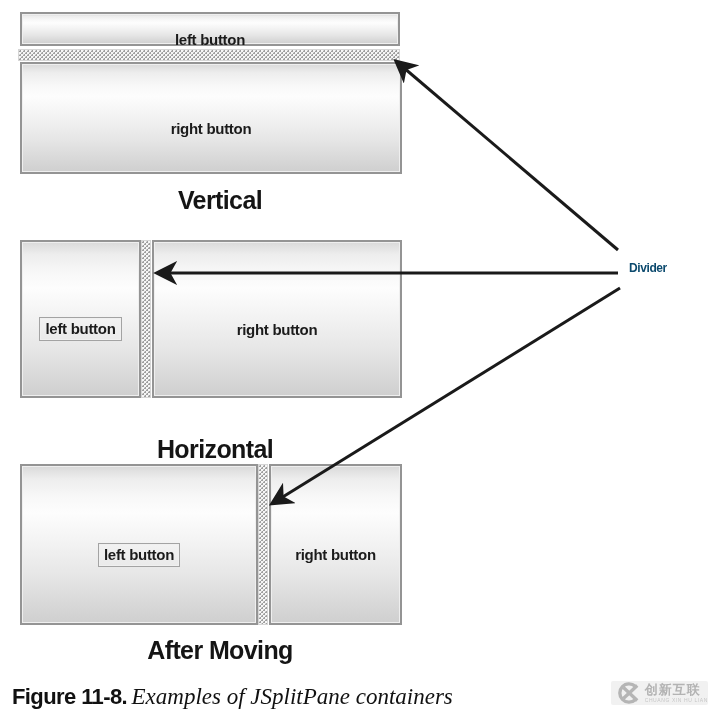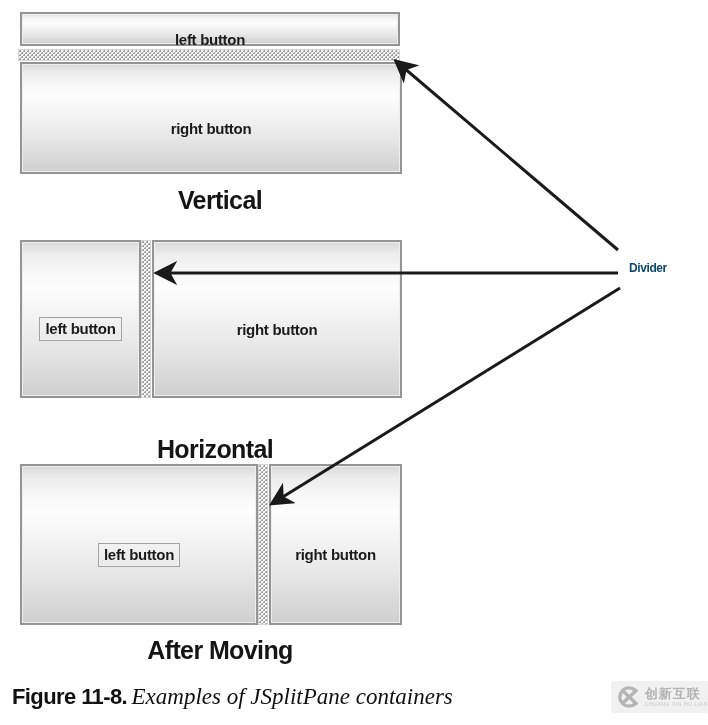--- a/index.html
+++ b/index.html
@@ -79,21 +79,21 @@
     letter-spacing:-0.6px;
   }
   .caption .ttl{
     font-family:"Liberation Serif",serif;
     font-style:italic;
     font-size:23px;
   }
   .watermark{
     position:absolute;
     left:611px;top:681px;
-    width:97px;height:32px;
+    width:97px;height:24px;
     background:#f1f1f1;
     border-radius:2px;
     display:flex;align-items:center;
     padding-left:5px;
     box-sizing:border-box;
   }
   .wm-text{display:flex;flex-direction:column;line-height:1;margin-left:3px;}
   .wm-name{
     font-size:13px;font-weight:bold;color:#b3b3b3;letter-spacing:1px;white-space:nowrap;
   }

